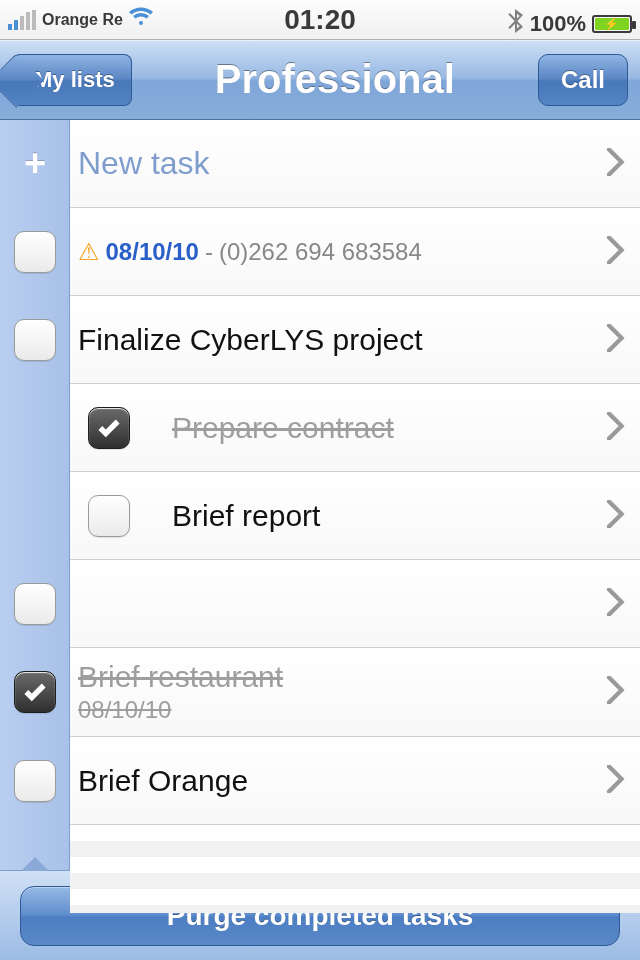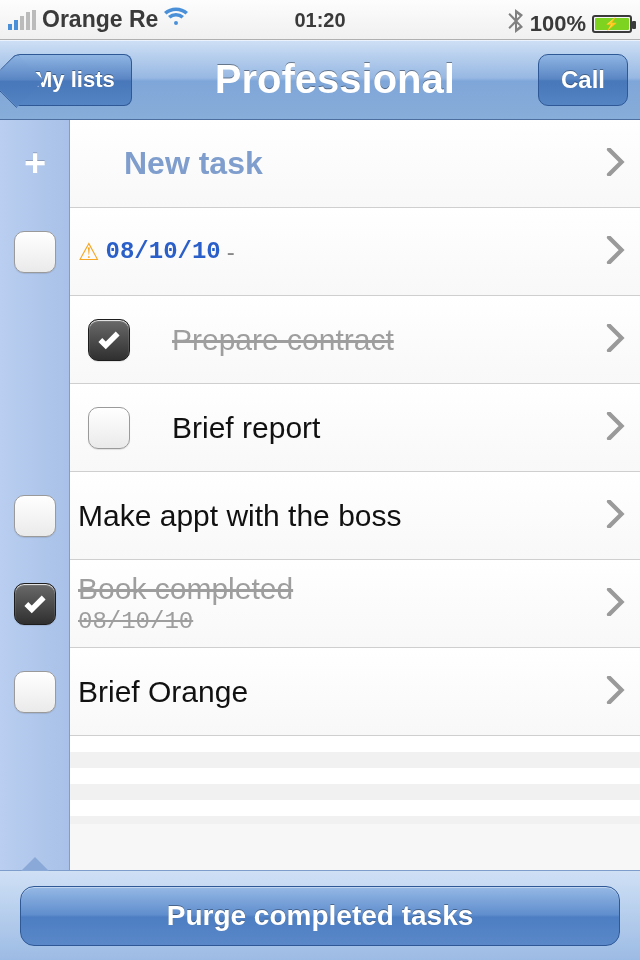--- a/index.html
+++ b/index.html
@@ -6,23 +6,23 @@
 html, body { width: 640px; height: 960px; font-family: "Helvetica Neue", Helvetica, Arial, sans-serif; overflow: hidden; }
 
 
 .status-bar { height: 40px; background: linear-gradient(#fdfdfd,#f0f0f0); display: flex; align-items: center; padding: 0 8px; font-size: 22px; font-weight: bold; color: #3a3a3a; border-bottom: 1px solid #b0b0b0; }
 .status-left { display:flex; align-items:center; gap:6px; flex:1; }
 .status-center { flex:0; }
 .status-right { display:flex; align-items:center; gap:6px; flex:1; justify-content:flex-end;margin-top:9px; }
 .sig-bars { display:flex; align-items:flex-end; gap:2px; height:20px; }
 .sig-bars span { width:4px; background:#4a90d9; display:block; }
 .sig-bars span:nth-child(1){height:6px;} .sig-bars span:nth-child(2){height:10px;} .sig-bars span:nth-child(3){height:14px;background:#bbb;} .sig-bars span:nth-child(4){height:18px;background:#bbb;} .sig-bars span:nth-child(5){height:20px;background:#bbb;}
-.carrier { font-size:23px; }
+.carrier { font-size:16px; }
 .wifi-icon { font-size:22px; color:#4a90d9; }
-.status-time { font-weight:bold; font-size:20px; }
+.status-time { font-weight:bold; font-size:28px; }
 .bt-icon { color:#808080; font-size:22px; }
 .battery-pct { font-size:22px; }
 .battery-icon { width:40px; height:18px; border:2px solid #3a3a3a; border-radius:3px; position:relative; display:inline-block;}
 .battery-icon::after { content:""; position:absolute; right:-6px; top:4px; width:4px; height:8px; background:#3a3a3a; border-radius:1px;}
 .battery-fill { position:absolute; left:1px; top:1px; bottom:1px; right:1px; background:#7ed321; border-radius:1px;}
 .battery-plug { position:absolute; left:50%; top:50%; transform:translate(-50%,-50%); color:#000; font-size:12px;}
 
 
 .nav-bar { height: 80px; background: linear-gradient(#cfe0f5,#97b8e3 48%,#7fa6d8 52%,#87add9); display:flex; align-items:center; justify-content:space-between; padding:0 12px; border-bottom:1px solid #4d6fa0; box-shadow: inset 0 1px 0 rgba(255,255,255,.6); }
 .nav-title { color:#fff; font-size:40px; font-weight:bold; text-shadow:0 -1px 0 rgba(0,0,0,.4);text-align:right; }
@@ -45,24 +45,24 @@
 .checkbox, .plusbox { position:absolute; width:42px; height:42px; border-radius:10px; left:calc(-70px + 14px); top:50%; transform:translateY(-50%); }
 .checkbox { background:linear-gradient(#fff,#eaeaea); border:1px solid #9a9a9a; box-shadow:inset 0 1px 1px rgba(255,255,255,.9), 0 1px 1px rgba(0,0,0,.1); }
 .checkbox.checked { background:linear-gradient(#6a6a6a,#2f2f2f); border:1px solid #1d1d1d; display:flex; align-items:center; justify-content:center; }
 .checkbox.checked svg { width:26px; height:26px; stroke:#fff; stroke-width:5; fill:none; }
 .plusbox { display:flex; align-items:center; justify-content:center; color:#fff; font-size:38px; font-weight:bold; text-shadow:0 -1px 0 rgba(0,0,0,.2);}
 .row.indent .checkbox { left:18px; position:absolute; }
 .row.indent { padding-left:102px; }
 
 .task-main { display:flex; flex-direction:column; gap:2px; }
 .task-title { font-size:30px; color:#111; }
-.task-title.new { color:#7f9ecd; font-weight:bold; font-size:32px;margin-left:46px; }
+.task-title.new { color:#7f9ecd; font-weight:normal; font-size:32px; }
 .task-title.done { color:#9e9e9e; text-decoration:line-through; }
 .task-sub { font-size:24px; display:flex; align-items:center; gap:6px; flex-wrap:wrap;}
-.sub-date { color:#2a5fc9; font-weight:bold;font-family:Liberation Mono, monospace; }
+.sub-date { color:#2a5fc9; font-weight:bold; }
 .sub-date.done { color:#9e9e9e; text-decoration:line-through; font-weight:normal;}
 .sub-sep { color:#888; }
 .sub-extra { color:#888; }
 .warn { color:#f5a623; font-size:24px; }
 
 
 .bottom-bar { height:90px; background:linear-gradient(#cfe0f5,#9cbbe4); display:flex; align-items:center; justify-content:center; padding:0 20px; border-top:1px solid #7e9ccc;}
 .purge-btn { flex:1; height:60px; border-radius:14px; background:linear-gradient(#96b9e5,#5f8dcd 48%,#4d7ec3 52%,#5a88c8); border:1px solid #2e5896; color:#fff; font-size:28px; font-weight:bold; display:flex; align-items:center; justify-content:center; text-shadow:0 -1px 0 rgba(0,0,0,.35); box-shadow:inset 0 1px 0 rgba(255,255,255,.4);}
 </style>
 </head>
@@ -126,21 +126,31 @@
     </div>
 
     <div id="rows">
         <div class="row">
           <div class="checkbox"></div>
           <div class="task-main">
             <div class="task-sub">
               <span class="warn">⚠</span>
               <span class="sub-date">08/10/10</span>
               <span class="sub-sep"> - </span>
+              <span class="sub-extra">(0)262 694 683584</span>
             </div>
+          </div>
+          <span class="chev"><svg viewBox="0 0 12 20">
+              <path d="M1 1l9 9-9 9" stroke="#9a9a9a" stroke-width="3" fill="none" stroke-linecap="round"></path>
+            </svg></span>
+        </div>
+        <div class="row">
+          <div class="checkbox"></div>
+          <div class="task-main">
+            <div class="task-title">Finalize CyberLYS project</div>
           </div>
           <span class="chev"><svg viewBox="0 0 12 20">
               <path d="M1 1l9 9-9 9" stroke="#9a9a9a" stroke-width="3" fill="none" stroke-linecap="round"></path>
             </svg></span>
         </div>
         <div class="row indent">
           <div class="checkbox checked">
             <svg viewBox="0 0 24 24">
               <path d="M4 12l5 5L20 6"></path>
             </svg>
@@ -156,35 +166,32 @@
           <div class="checkbox"></div>
           <div class="task-main">
             <div class="task-title">Brief report</div>
           </div>
           <span class="chev"><svg viewBox="0 0 12 20">
               <path d="M1 1l9 9-9 9" stroke="#9a9a9a" stroke-width="3" fill="none" stroke-linecap="round"></path>
             </svg></span>
         </div>
         <div class="row">
           <div class="checkbox"></div>
-          <div class="task-main">
-            <div class="task-title">Make appt with the boss</div>
-          </div>
           <span class="chev"><svg viewBox="0 0 12 20">
               <path d="M1 1l9 9-9 9" stroke="#9a9a9a" stroke-width="3" fill="none" stroke-linecap="round"></path>
             </svg></span>
         </div>
         <div class="row">
           <div class="checkbox checked">
             <svg viewBox="0 0 24 24">
               <path d="M4 12l5 5L20 6"></path>
             </svg>
           </div>
           <div class="task-main">
-            <div class="task-title done">Book completed</div>
+            <div class="task-title done">Brief restaurant</div>
             <div class="task-sub">
               <span class="sub-date done">08/10/10</span>
             </div>
           </div>
           <span class="chev"><svg viewBox="0 0 12 20">
               <path d="M1 1l9 9-9 9" stroke="#9a9a9a" stroke-width="3" fill="none" stroke-linecap="round"></path>
             </svg></span>
         </div>
         <div class="row">
           <div class="checkbox"></div>

